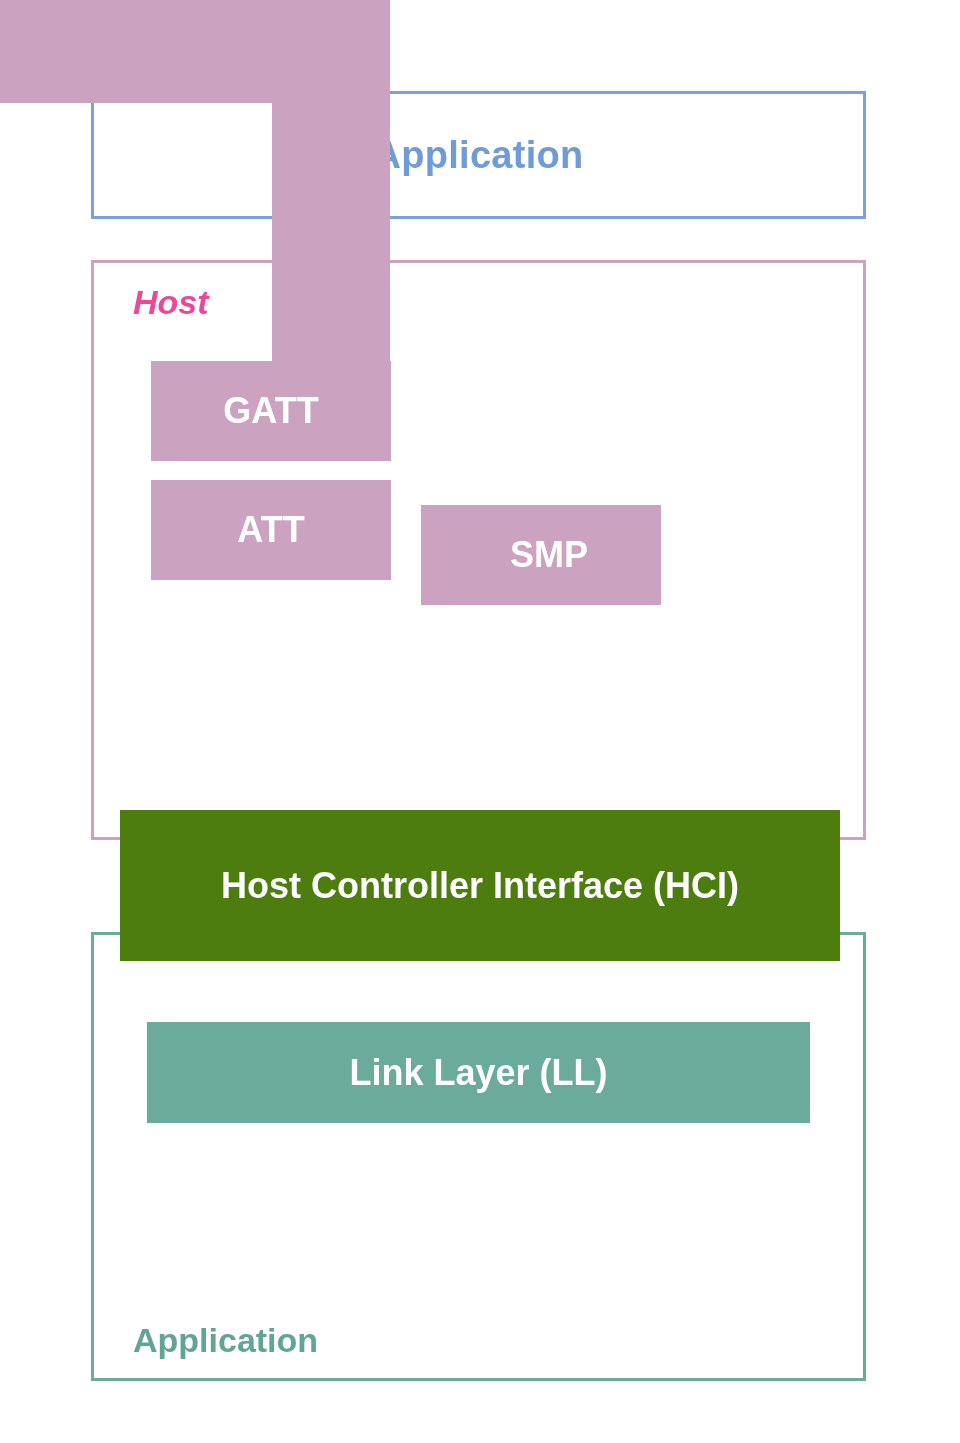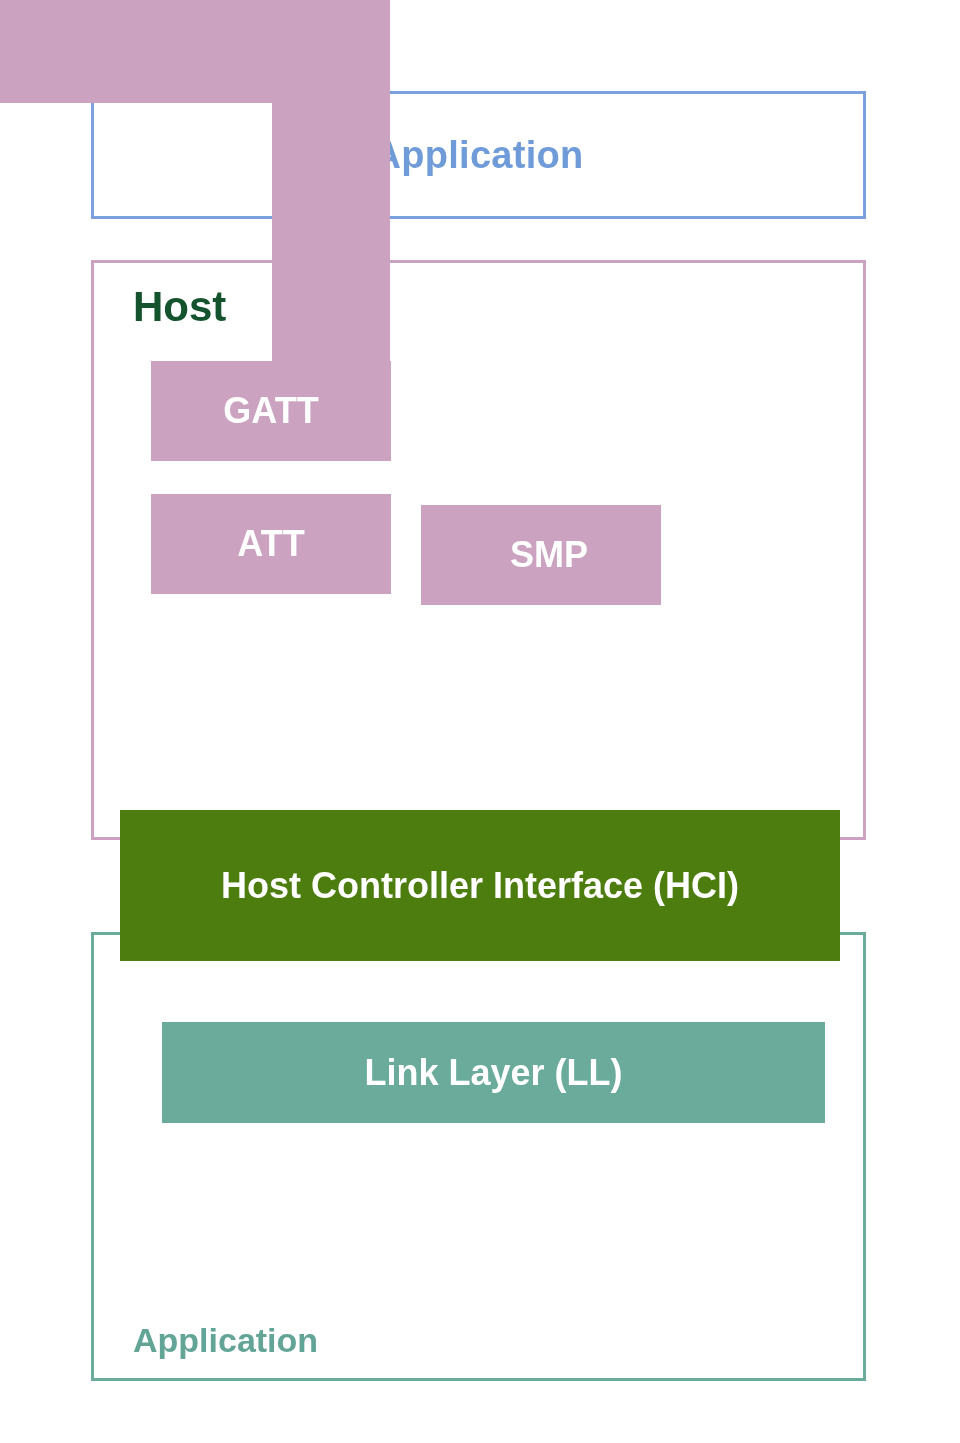--- a/index.html
+++ b/index.html
@@ -52,23 +52,24 @@
     left: 91px;
     top: 260px;
     width: 775px;
     height: 580px;
     border: 3px solid #cba3c0;
   }
   #host-label {
     position: absolute;
     left: 39px;
     top: 20px;
-    color: #14532d;
-    font-size: 42px;
+    color: #ec4899;
+    font-size: 34px;
     font-weight: bold;
+    font-style: italic;
   }
 
   #controller-box {
     left: 91px;
     top: 932px;
     width: 775px;
     height: 449px;
     border: 3px solid #6aab9c;
   }
   #controller-label {
@@ -96,21 +97,21 @@
   .block.host {
     background: #cba3c0;
     font-size: 36px;
   }
   .block.ctrl {
     background: #6aab9c;
     font-size: 36px;
   }
 
   #blk-gatt  { left: 151px; top: 361px; width: 240px; height: 100px; }
-  #blk-att   { left: 151px; top: 494px; width: 240px; height: 100px; }
+  #blk-att   { left: 151px; top: 480px; width: 240px; height: 100px; }
   #blk-smp   { left: 421px; top: 505px; width: 240px; height: 100px; padding-left: 16px; }
   #blk-l2cap { left: 151px; top: 649px; width: 510px; height: 101px; }
 
   
   #blk-gap {
     left: 421px;
     top: 361px;
     width: 390px;
     height: 389px;
     background: #cba3c0;
@@ -125,21 +126,21 @@
     width: 100%;
     height: 103px;
     display: flex;
     align-items: center;
     justify-content: center;
     color: #ffffff;
     font-size: 36px;
     font-weight: bold;
   }
 
-  #blk-ll  { left: 162px; top: 1022px; width: 663px; height: 101px; }
+  #blk-ll  { left: 147px; top: 1022px; width: 663px; height: 101px; }
   #blk-phy { left: 147px; top: 1171px; width: 663px; height: 102px; }
 
   
   #blk-hci {
     position: absolute;
     left: 120px;
     top: 810px;
     width: 720px;
     height: 151px;
     background: #4d7c0f;

